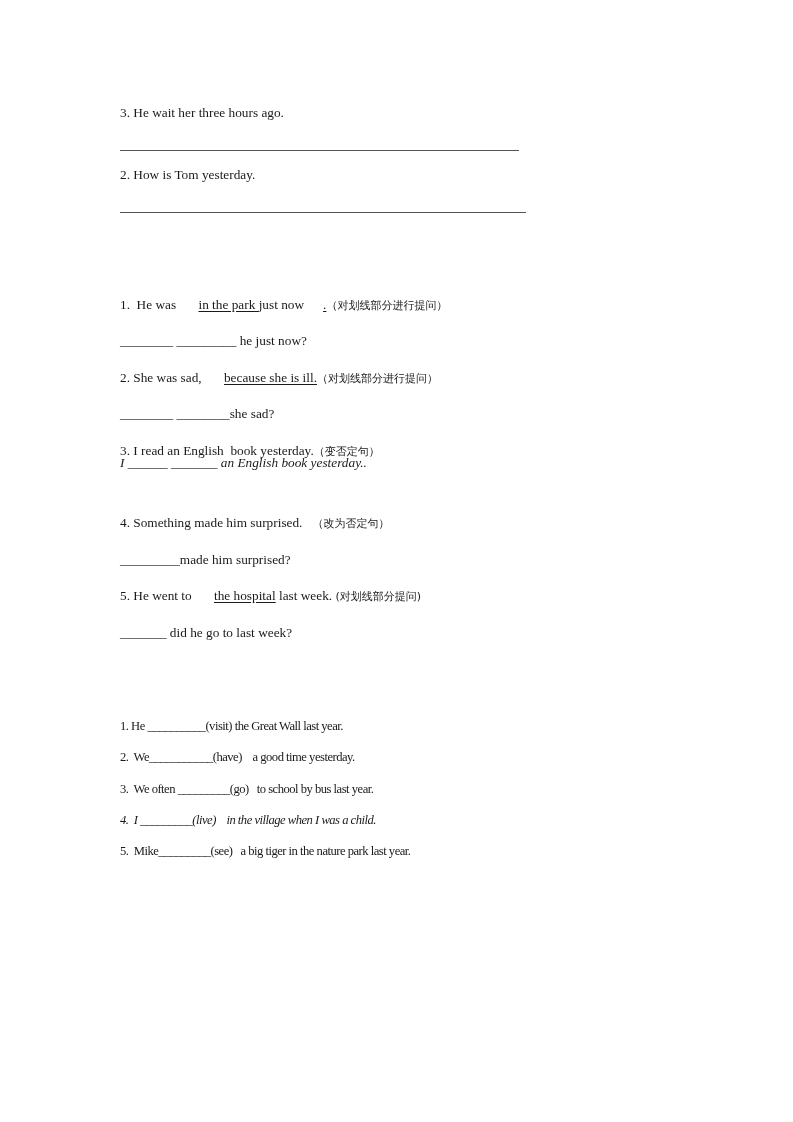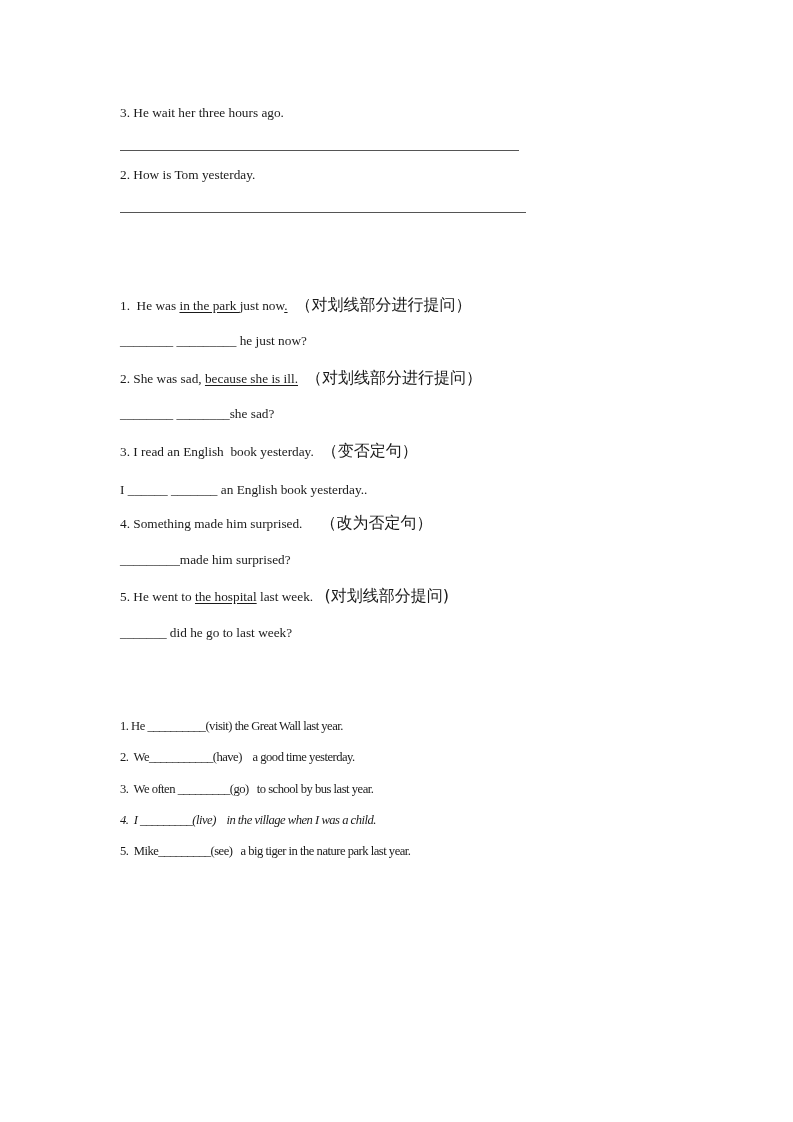--- a/index.html
+++ b/index.html
@@ -8,40 +8,40 @@
       font-family: "Liberation Serif", "DejaVu Serif", serif;
       color: #1a1a1a;
     }
     .line {
       position: absolute; left: 120px; font-size: 13.3px; line-height: 16px;
       white-space: pre;
     }
     .rule {
       position: absolute; left: 120px; height: 0; border-top: 1px solid #555;
     }
-    .ul { text-decoration: underline; text-underline-offset: 2px; }
-    .cn { font-family: "DejaVu Sans", sans-serif; font-size: 16px; margin-left: 8px; }
+    .ul { text-decoration: underline; text-underline-offset: 2px; margin-left: 19px; }
+    .cn { font-family: "DejaVu Sans", sans-serif; font-size: 11px; }
     .tight { letter-spacing: -0.5px; font-size: 12.6px; }
   </style>
 </head>
 <body>
 
 <div class="line" style="top:105px;">3. He wait her three hours ago.</div>
 <div class="rule" style="top:150px; width:399px;"></div>
 <div class="line" style="top:167px;">2. How is Tom yesterday.</div>
 <div class="rule" style="top:212px; width:406px;"></div>
 
 <div class="line" style="top:297px;"><span>1.  He was </span><span class="ul">in the park </span><span>just now</span><span class="ul">.</span><span class="cn">（对划线部分进行提问）</span></div>
 <div class="line" style="top:333px;">________ _________ he just now?</div>
 
 <div class="line" style="top:370px;"><span>2. She was sad, </span><span class="ul">because she is ill.</span><span class="cn">（对划线部分进行提问）</span></div>
 <div class="line" style="top:406px;">________ ________she sad?</div>
 
 <div class="line" style="top:443px;"><span>3. I read an English  book yesterday.</span><span class="cn">（变否定句）</span></div>
-<div class="line" style="top:482px;">I ______ _______ an English book yesterday..</div>
+<div class="line" style="top:455px;font-style:italic;">I ______ _______ an English book yesterday..</div>
 
 <div class="line" style="top:515px;"><span>4. Something made him surprised.   </span><span class="cn">（改为否定句）</span></div>
 <div class="line" style="top:552px;">_________made him surprised?</div>
 
 <div class="line" style="top:588px;"><span>5. He went to </span><span class="ul">the hospital</span><span> last week. </span><span class="cn">(对划线部分提问)</span></div>
 <div class="line" style="top:625px;">_______ did he go to last week?</div>
 
 <div class="line tight" style="top:718px;">1. He __________(visit) the Great Wall last year.</div>
 <div class="line tight" style="top:749px;">2.  We___________(have)    a good time yesterday.</div>
 <div class="line tight" style="top:781px;">3.  We often _________(go)   to school by bus last year.</div>

